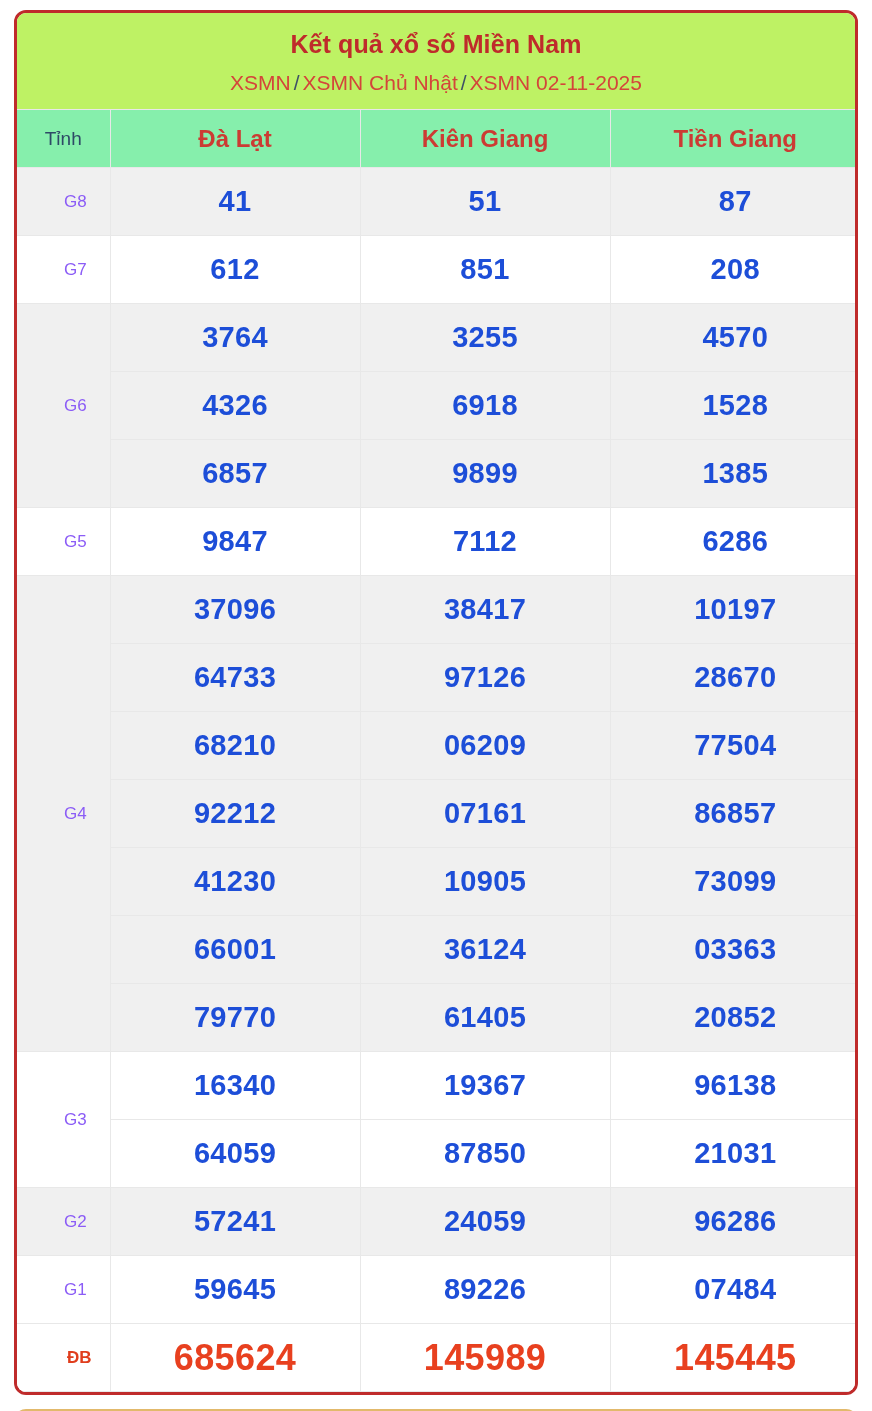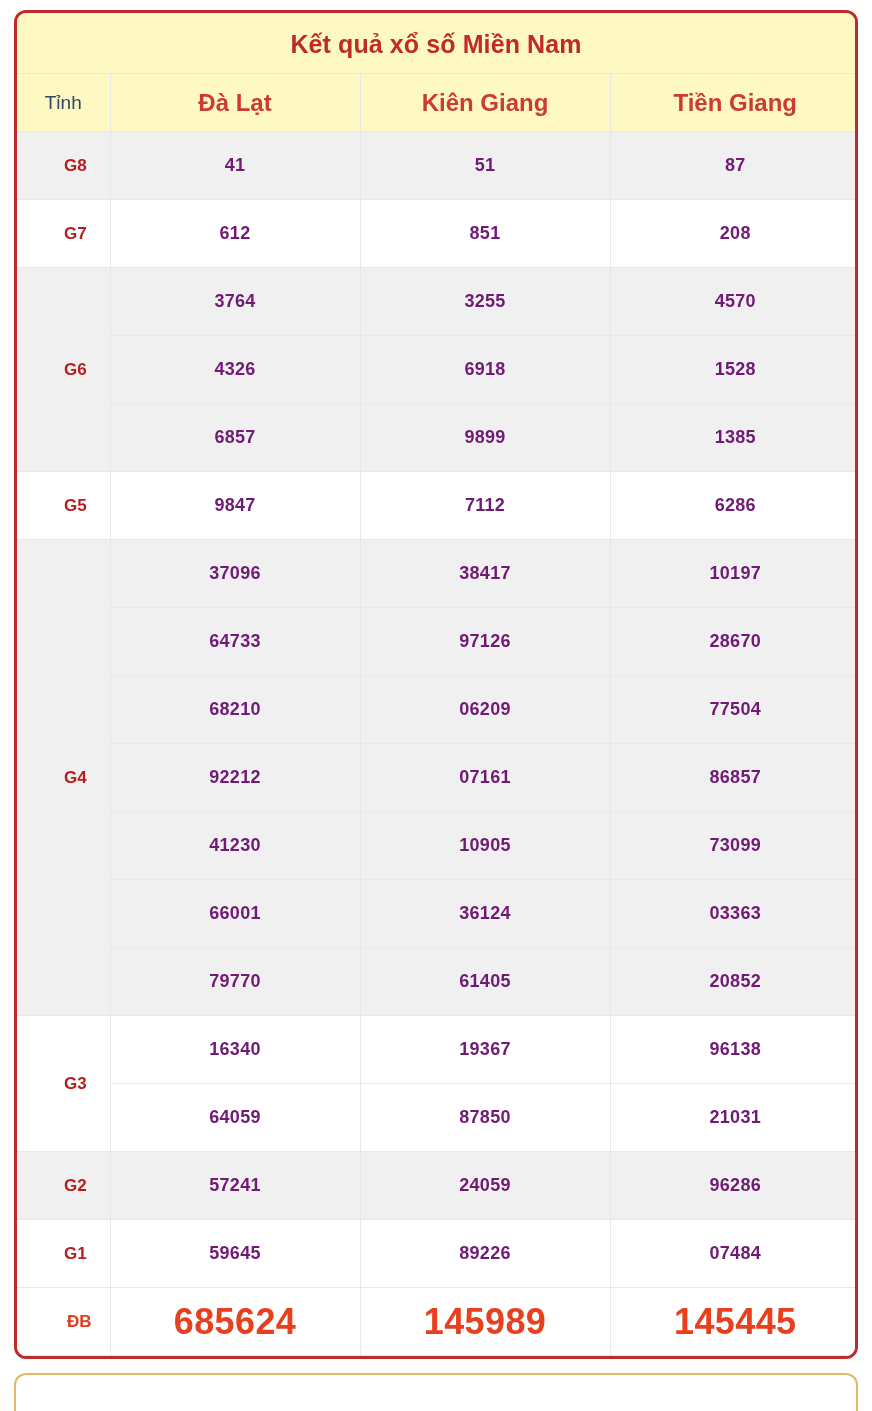--- a/index.html
+++ b/index.html
@@ -25,21 +25,21 @@
     border: 3px solid #bf2b2b;
     border-radius: 12px;
     background: #ffffff;
     overflow: hidden;
   }
 
   
   .card-heading {
     padding: 16px 10px 14px 10px;
     text-align: center;
-    background: #fef9c3;
+    background: #bef264;
   }
 
   .card-title {
     font-size: 25px;
     font-weight: bold;
     color: #bf2b2b;
     letter-spacing: 0.1px;
     line-height: 1.2;
   }
 
@@ -75,49 +75,49 @@
     border: 1px solid #e8e8e8;
     text-align: center;
     vertical-align: middle;
   }
 
   table.kq tr > *:first-child { border-left: none; }
   table.kq tr > *:last-child  { border-right: none; }
 
   thead th {
     height: 58px;
-    background: #fef9c3;
+    background: #86efac;
     border-top: 1px solid #e0e0e0;
     border-bottom: 1px solid #e8e8e8;
   }
 
   th.th-tinh {
     font-size: 19px;
     font-weight: normal;
     color: #2e4a66;
   }
 
   th.th-prov {
     font-size: 24px;
     font-weight: bold;
     color: #cc3b33;
     margin-left: 8px;
   }
 
   td.prize-label {
     font-size: 17px;
-    font-weight: bold;
-    color: #b91c1c;
+    font-weight: normal;
+    color: #8b5cf6;
     padding-left: 24px;
   }
 
   td.num {
-    font-size: 18px;
-    font-weight: bold;
-    color: #701a75;
+    font-size: 29px;
+    font-weight: bold;
+    color: #1d4ed8;
     letter-spacing: 0.3px;
   }
 
   
   tr.shaded td { background: #f0f0f0; }
   tr.plain  td { background: #ffffff; margin-left: 42px; }
 
   
   td.db-label {
     font-size: 17px;
@@ -150,20 +150,21 @@
 </style>
 </head>
 <body>
 
 <div class="page">
 
   <div class="result-card">
 
     <div class="card-heading">
       <div class="card-title">Kết quả xổ số Miền Nam</div>
+      <div class="card-breadcrumb" id="breadcrumb"><span class="crumb">XSMN</span><span class="sep">/</span><span class="crumb">XSMN Chủ Nhật</span><span class="sep">/</span><span class="crumb">XSMN 02-11-2025</span></div>
     </div>
 
     <table class="kq">
       <colgroup>
         <col class="c-tinh">
         <col class="c-prov">
         <col class="c-prov">
         <col class="c-prov">
       </colgroup>
       <thead>

